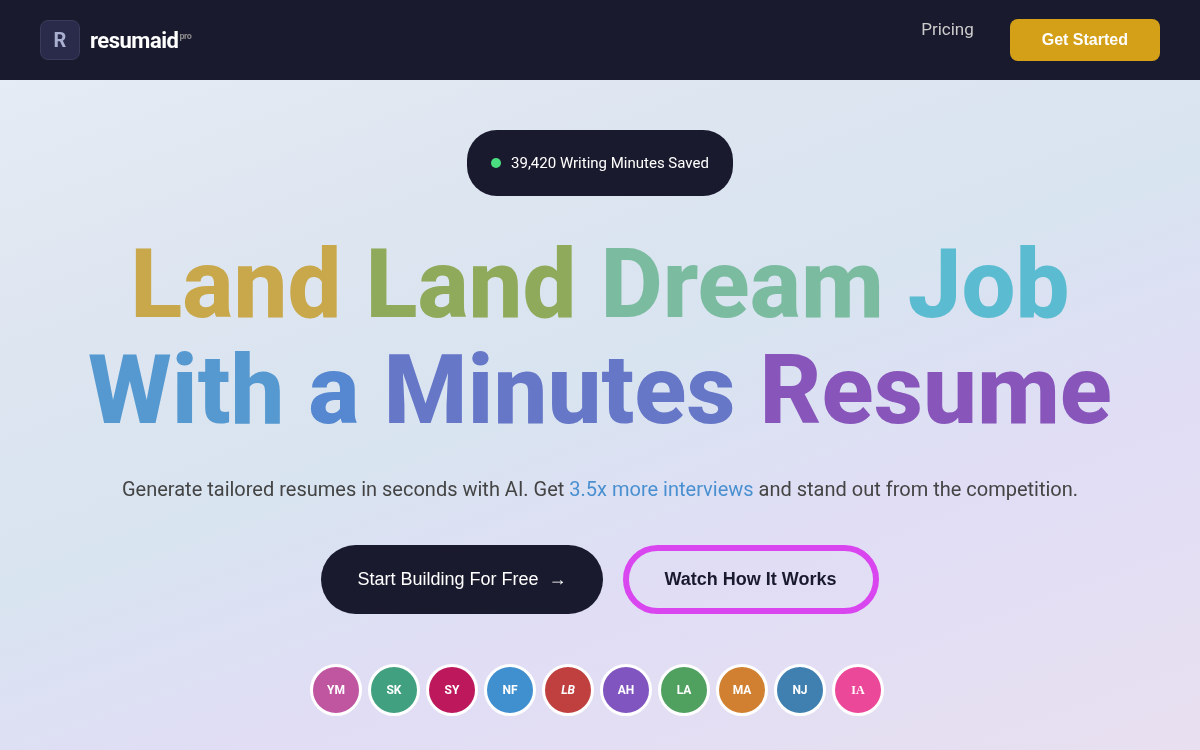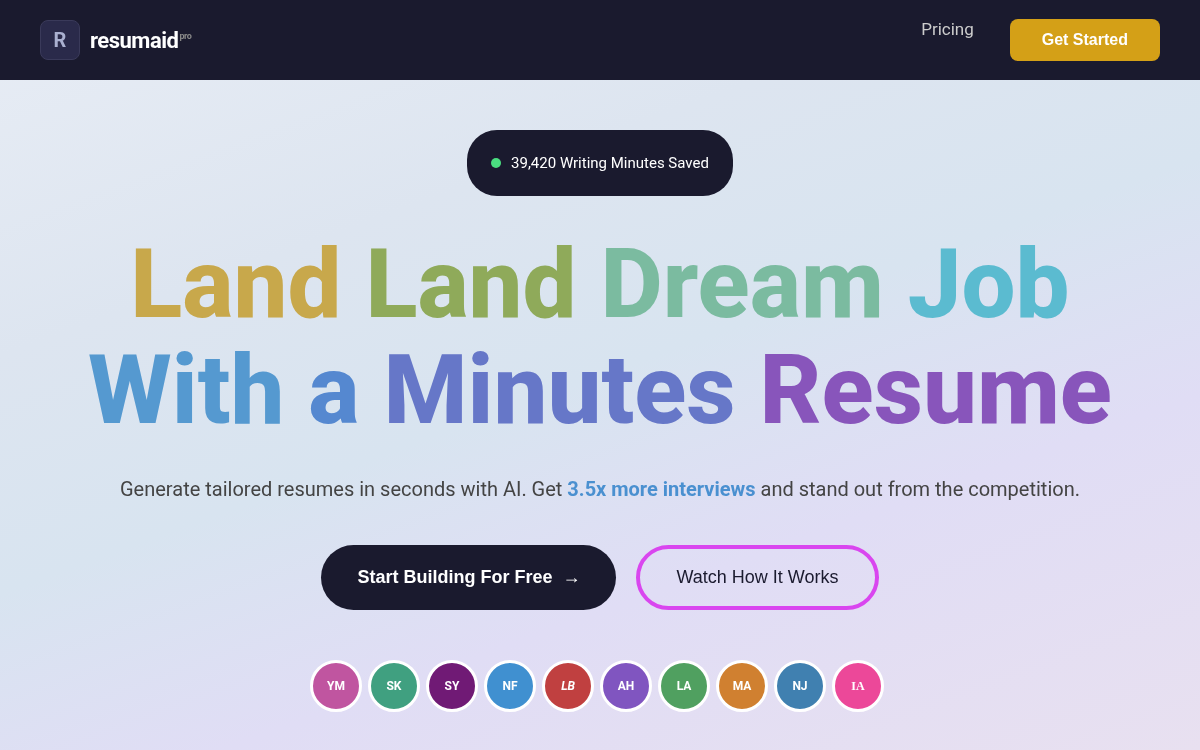--- a/index.html
+++ b/index.html
@@ -153,51 +153,51 @@
     .hero-subtitle {
       text-align: center;
       font-size: 20px;
       color: #444;
       margin-bottom: 40px;
       line-height: 1.6;
     }
 
     .highlight-link {
       color: #4a90d0;
-      font-weight: 700;
+      font-weight: 400;
     }
 
     .hero-buttons {
       display: flex;
       gap: 20px;
       margin-bottom: 50px;
     }
 
     .btn-primary {
       background: #1a1a2e;
       color: white;
       border: none;
       padding: 18px 36px;
       border-radius: 50px;
       font-size: 18px;
-      font-weight: 700;
+      font-weight: 400;
       cursor: pointer;
       display: flex;
       align-items: center;
       gap: 10px;
     }
 
     .btn-secondary {
       background: transparent;
       color: #1a1a2e;
-      border: 4px solid #d946ef;
+      border: 6px solid #d946ef;
       padding: 18px 36px;
       border-radius: 50px;
       font-size: 18px;
-      font-weight: 400;
+      font-weight: 700;
       cursor: pointer;
     }
 
     
     .avatars-row {
       display: flex;
       gap: 12px;
       align-items: flex-end;
     }
 
@@ -269,21 +269,21 @@
     <button class="btn-primary">
       <span>Start Building For Free</span>
       <span>→</span>
     </button>
     <button class="btn-secondary">Watch How It Works</button>
   </div>
 
   <div class="avatars-row" id="avatars-container">
   <div class="avatar-circle" style="background: rgb(192, 85, 160); z-index: 10;">YM</div>
       <div class="avatar-circle" style="background: rgb(64, 160, 128); z-index: 9;">SK</div>
-      <div class="avatar-circle" style="background: #701a75; z-index: 8;">SY</div>
+      <div class="avatar-circle" style="background: #be185d; z-index: 8;">SY</div>
       <div class="avatar-circle" style="background: rgb(64, 144, 208); z-index: 7;">NF</div>
       <div class="avatar-circle" style="background: rgb(192, 64, 64); z-index: 6; font-style: italic;">LB</div>
       <div class="avatar-circle" style="background: rgb(128, 85, 192); z-index: 5;">AH</div>
       <div class="avatar-circle" style="background: rgb(80, 160, 96); z-index: 4;">LA</div>
       <div class="avatar-circle" style="background: rgb(208, 128, 48); z-index: 3;">MA</div>
       <div class="avatar-circle" style="background: rgb(64, 128, 176); z-index: 2;">NJ</div>
       <div class="avatar-circle" style="background: #ec4899; z-index: 1; font-family: Liberation Serif, serif;">IA</div>
     </div>
 </section>
 

